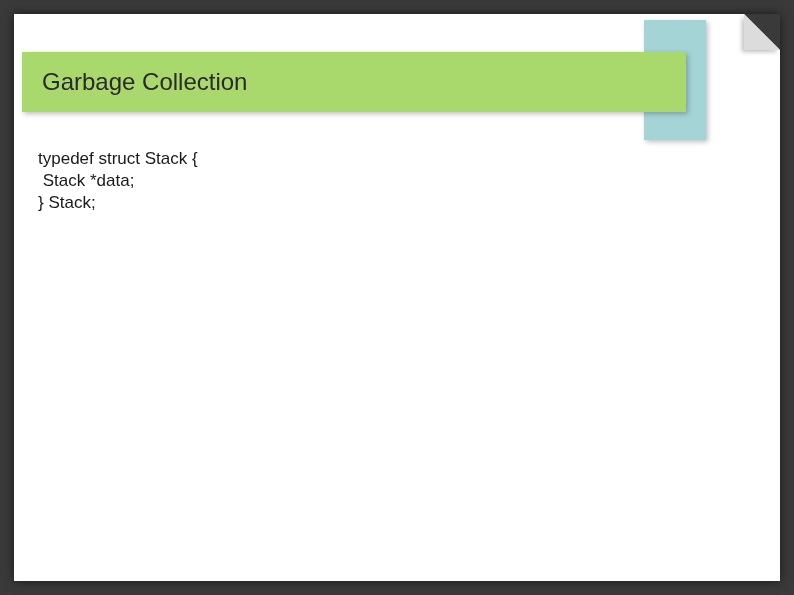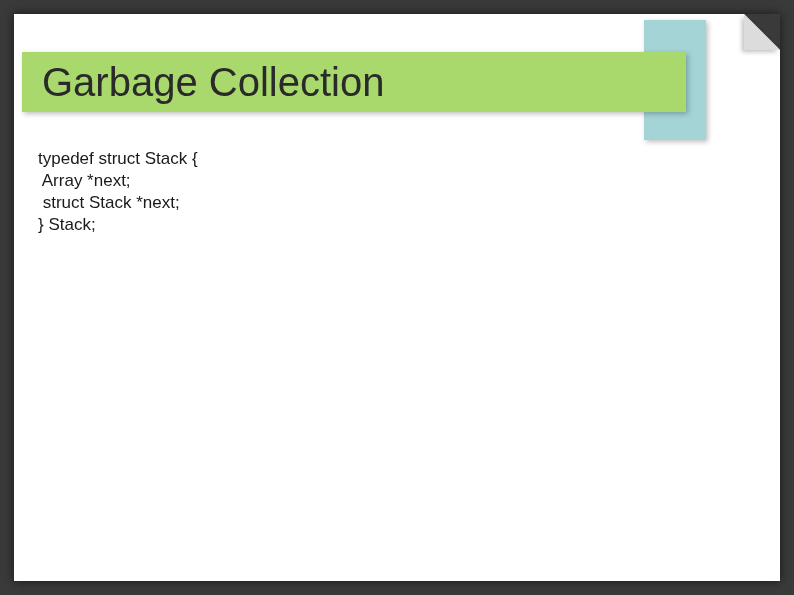--- a/index.html
+++ b/index.html
@@ -68,21 +68,21 @@
     top: 38px;
     width: 664px;
     height: 60px;
     background: #a9d96c;
     box-shadow: 2px 2px 5px rgba(0,0,0,0.25);
     display: flex;
     align-items: center;
     padding-left: 20px;
   }
   .title-text {
-    font-size: 40px;
+    font-size: 24px;
     color: #2a2a2a;
     font-weight: 400;
   }
   .body-area {
     position: absolute;
     left: 24px;
     top: 134px;
     right: 40px;
     bottom: 24px;
   }
@@ -100,20 +100,19 @@
   <div class="slide-inner">
 
     <div class="accent-box"></div>
 
     <div class="title-bar">
       <span class="title-text">Garbage Collection</span>
     </div>
 
     <div class="body-area">
       <div class="code-line">typedef struct Stack {</div>
-      <div class="code-line"> Array *next;</div>
-      <div class="code-line"> struct Stack *next;</div>
+      <div class="code-line"> Stack *data;</div>
       <div class="code-line">} Stack;</div>
     </div>
 
     <div class="corner-fold"></div>
   </div>
 </div>
 
 </body></html>

